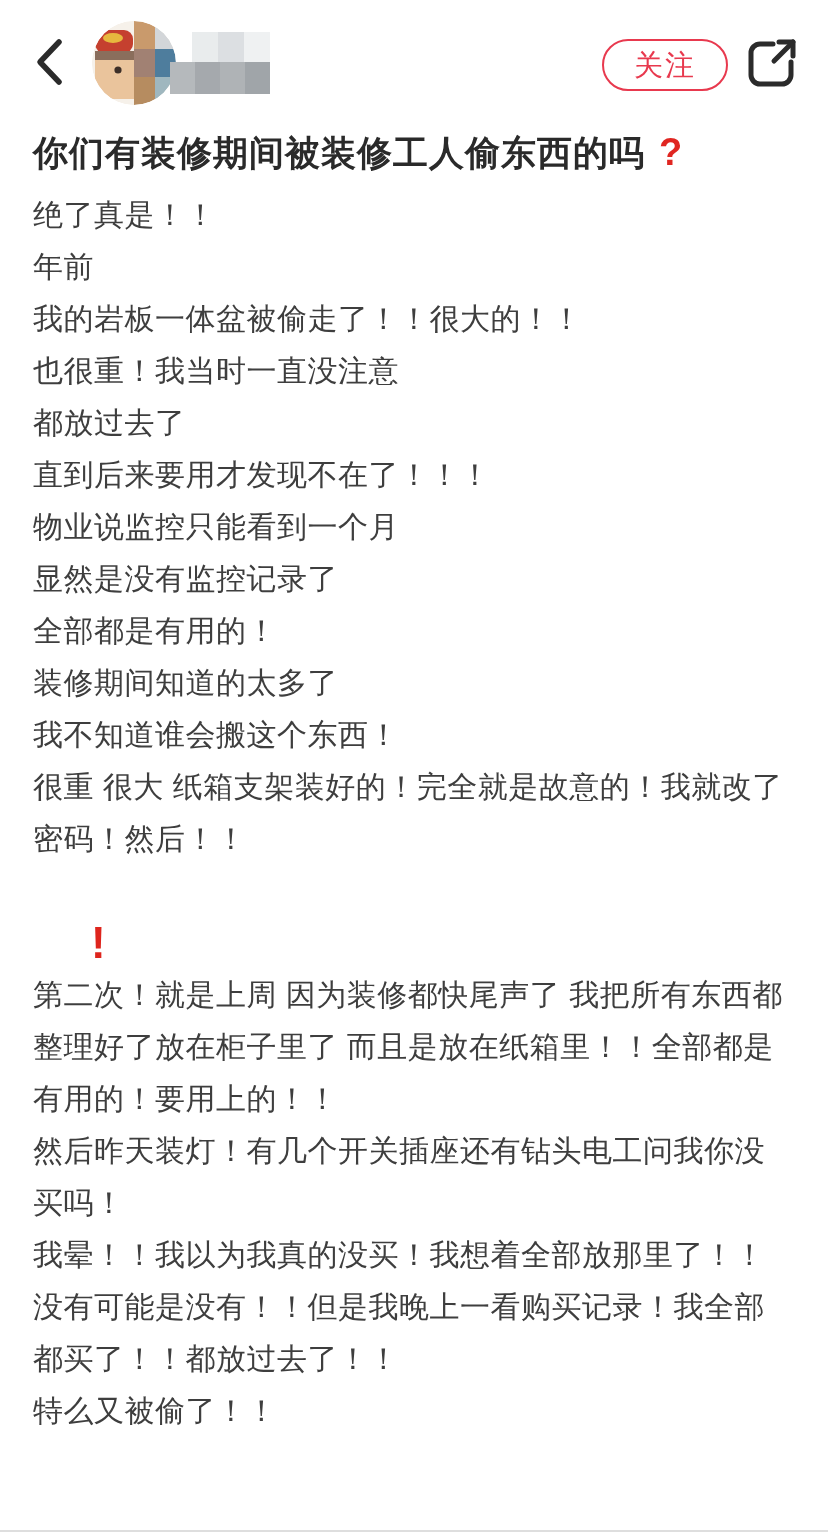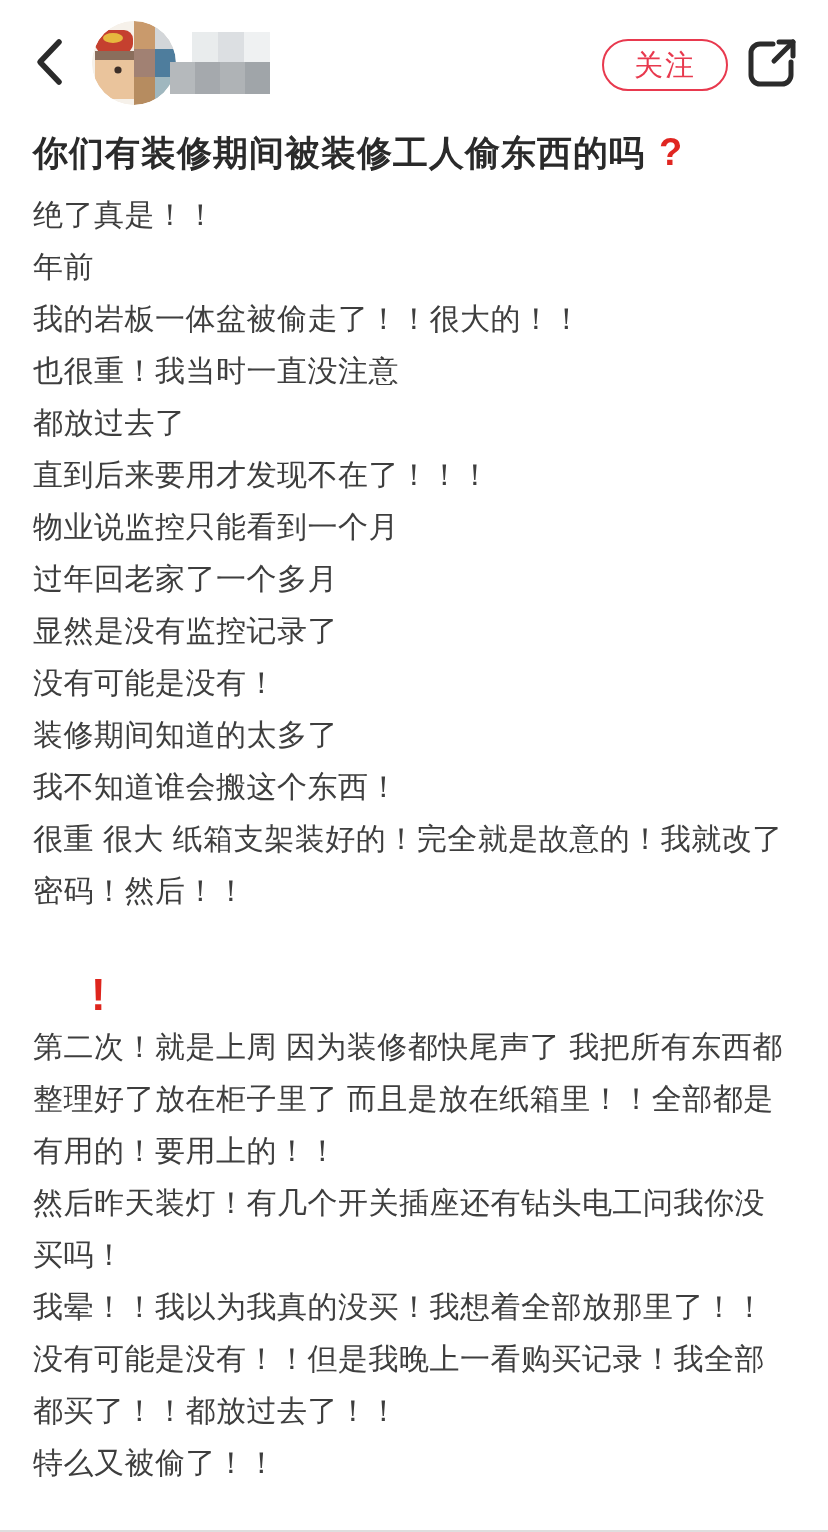--- a/index.html
+++ b/index.html
@@ -186,23 +186,22 @@
     <h1 class="post-title"><span>你们有装修期间被装修工人偷东西的吗</span><span class="q-mark">?</span></h1>
 
     <div class="post-body">
         <p class="body-line">绝了真是！！</p>
         <p class="body-line">年前</p>
         <p class="body-line">我的岩板一体盆被偷走了！！很大的！！</p>
         <p class="body-line">也很重！我当时一直没注意</p>
         <p class="body-line">都放过去了</p>
         <p class="body-line">直到后来要用才发现不在了！！！</p>
         <p class="body-line">物业说监控只能看到一个月</p>
-        <p class="body-line">过年回老家了一个多月</p>
         <p class="body-line">显然是没有监控记录了</p>
-        <p class="body-line">没有可能是没有！</p>
+        <p class="body-line">全部都是有用的！</p>
         <p class="body-line">装修期间知道的太多了</p>
         <p class="body-line">我不知道谁会搬这个东西！</p>
         <p class="body-line">很重 很大 纸箱支架装好的！完全就是故意的！我就改了密码！然后！！</p>
         <div class="spacer"></div>
         <p class="red-mark"><span>!</span></p>
         <p class="body-line">第二次！就是上周 因为装修都快尾声了 我把所有东西都整理好了放在柜子里了 而且是放在纸箱里！！全部都是有用的！要用上的！！</p>
         <p class="body-line">然后昨天装灯！有几个开关插座还有钻头电工问我你没买吗！</p>
         <p class="body-line">我晕！！我以为我真的没买！我想着全部放那里了！！没有可能是没有！！但是我晚上一看购买记录！我全部都买了！！都放过去了！！</p>
         <p class="body-line">特么又被偷了！！</p>
       </div>

